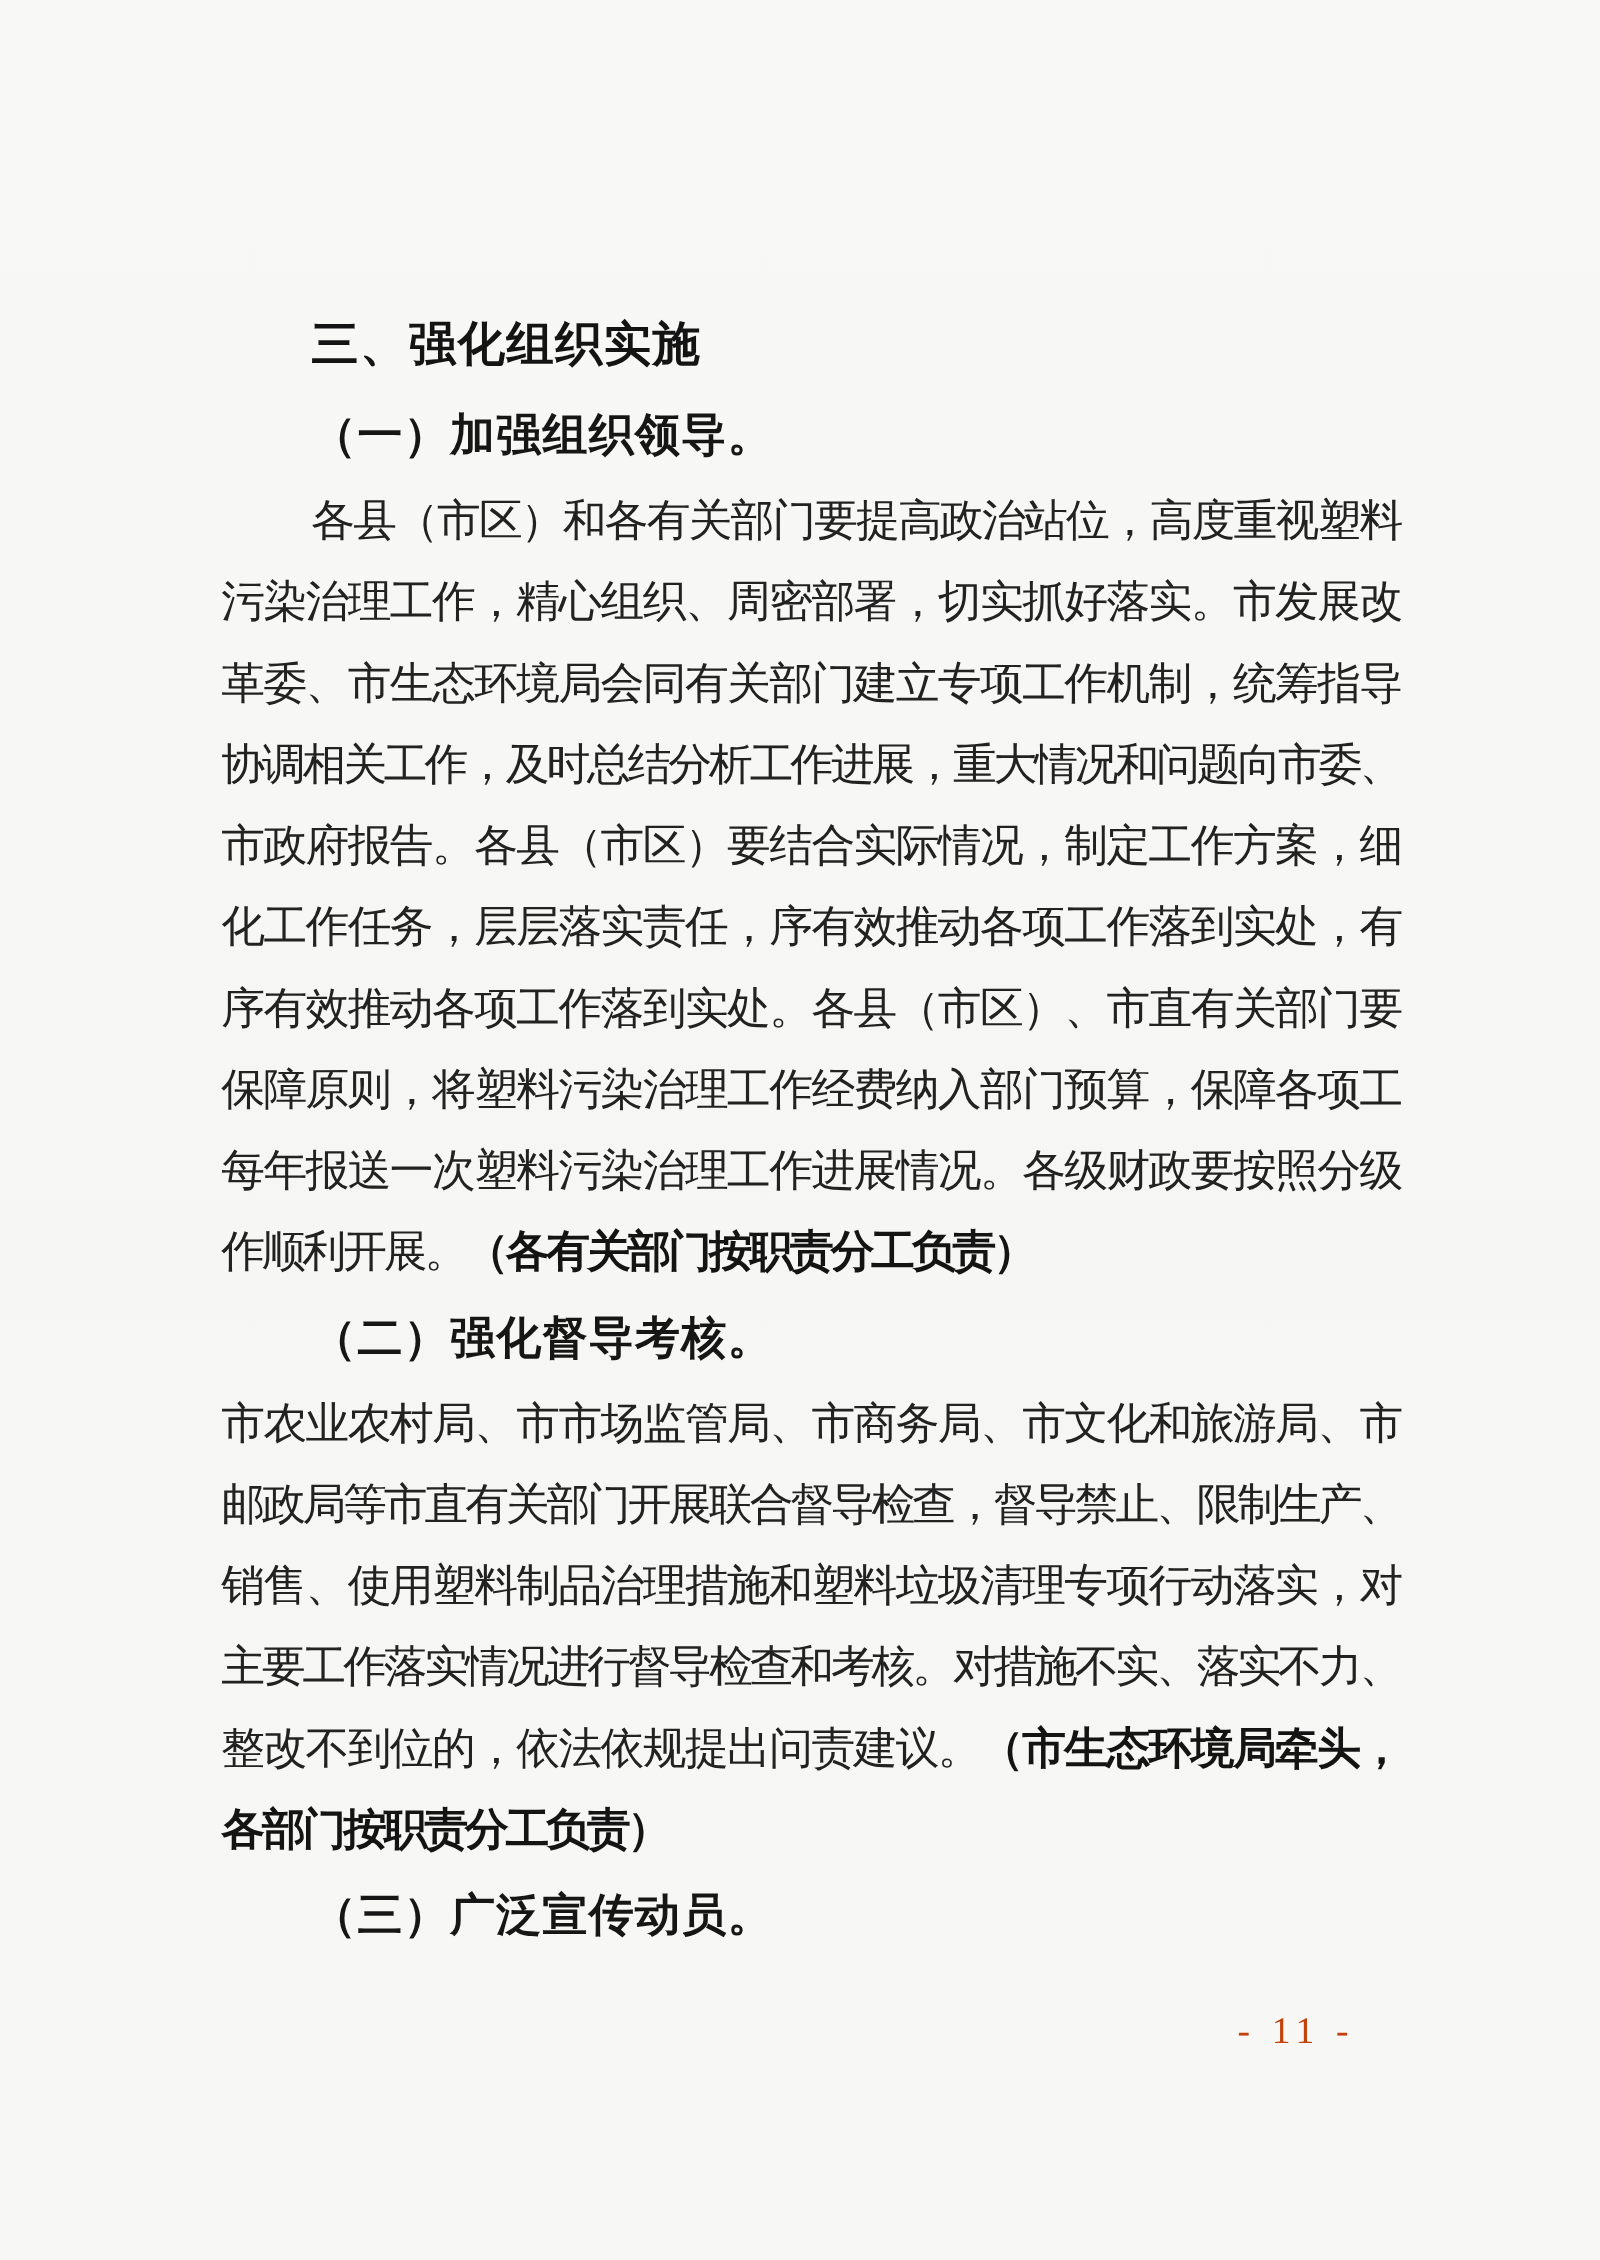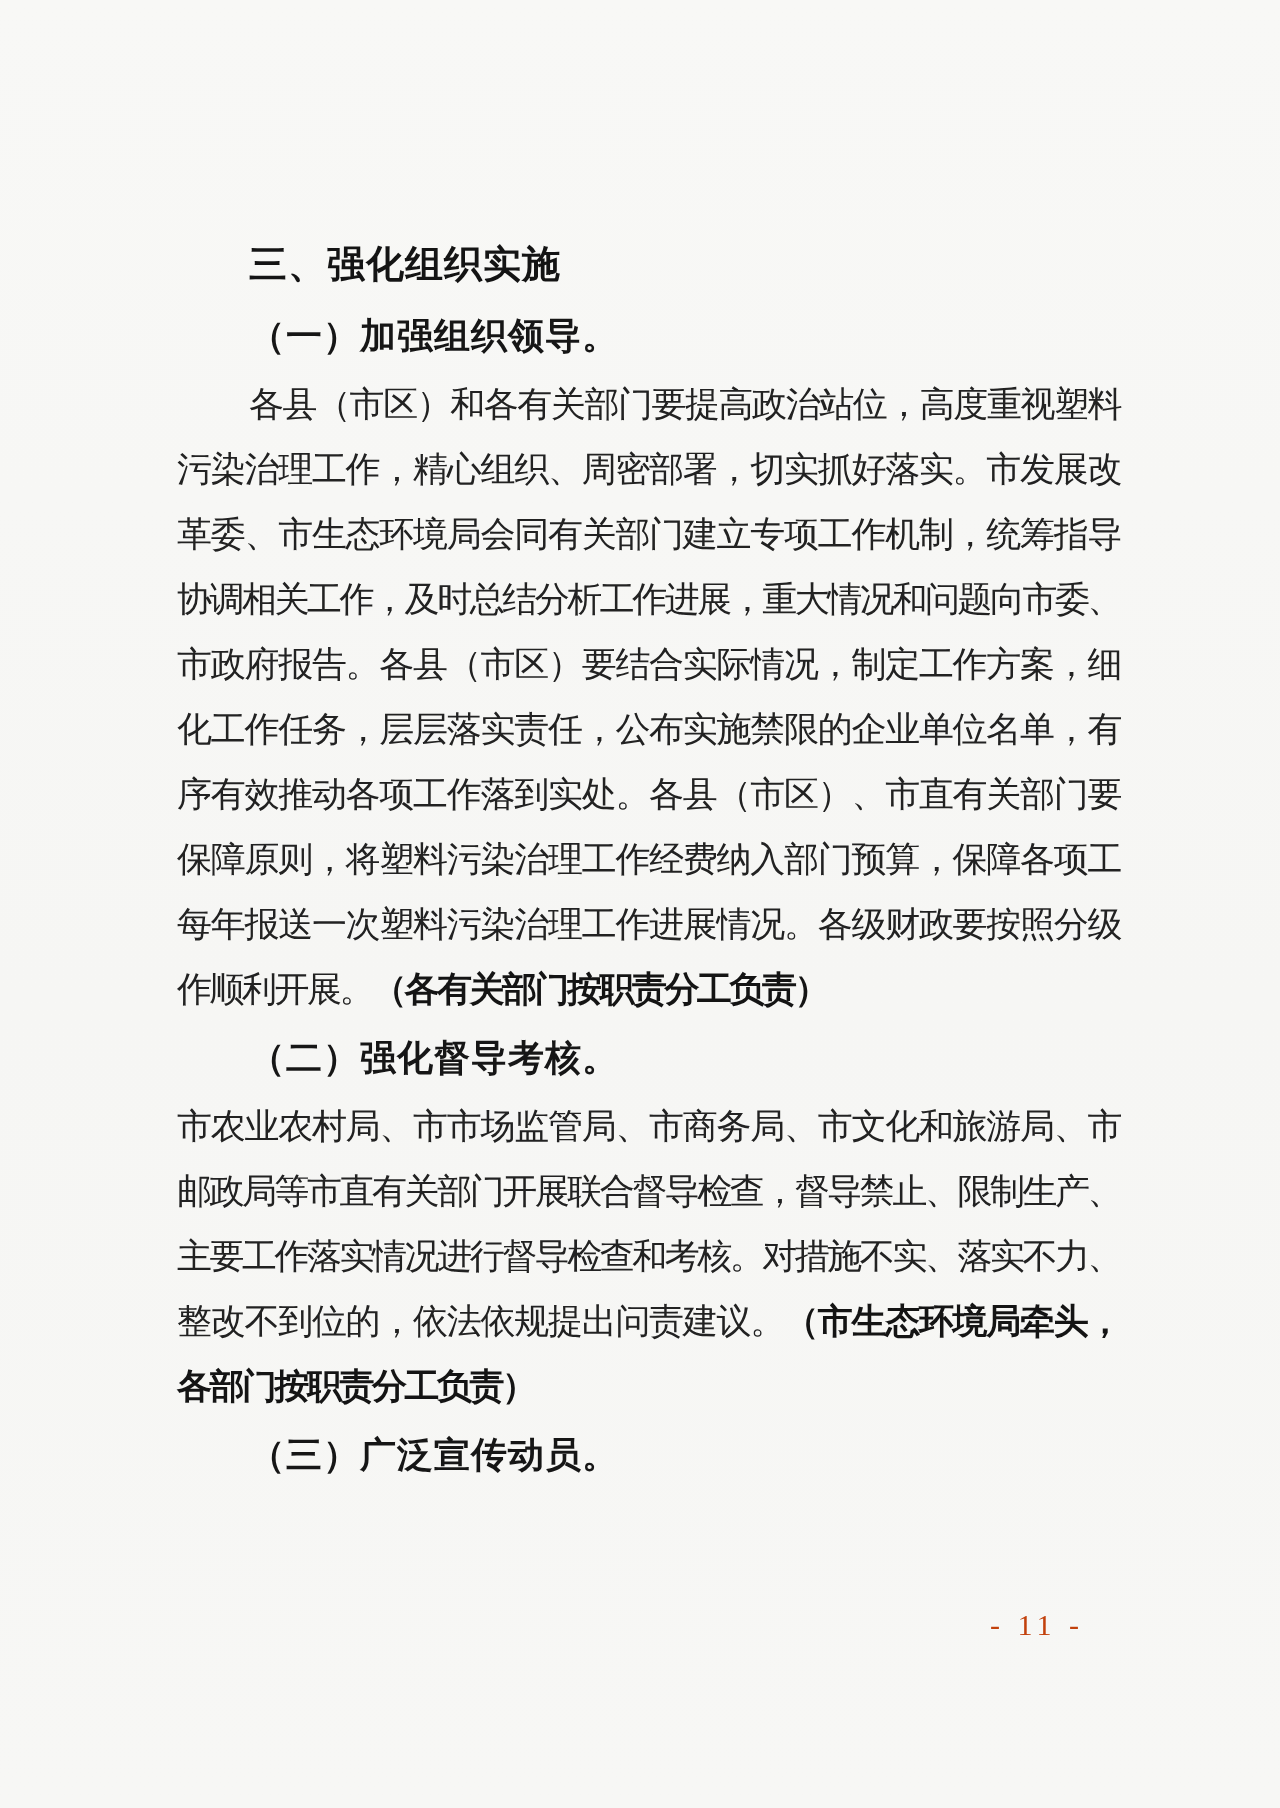--- a/index.html
+++ b/index.html
@@ -10,21 +10,21 @@
     overflow: hidden;
     font-family: "Liberation Serif", "DejaVu Serif", serif;
     color: #1f1f1f;
   }
   .paper {
     position: absolute; inset: 0;
     background: linear-gradient(180deg, #f8f8f6 0%, #f6f6f4 55%, #f7f7f5 100%);
   }
   .content {
     position: absolute;
-    left: 177px; top: 228px; width: 943px;
+    left: 177px; top: 240px; width: 943px;
   }
   .row-h1 {
     height: 72px; line-height: 72px;
     font-family: "Liberation Sans", "DejaVu Sans", sans-serif;
     font-weight: 700; font-size: 38px;
     letter-spacing: 1px;
     text-indent: 72px;
     color: #141414;
     white-space: nowrap;
   }
@@ -67,30 +67,31 @@
 
   <div class="row-h1">三、强化组织实施</div>
 
   <div class="row-sub">（一）加强组织领导。</div>
 
   <div class="line just first"><span>各县（市区）和各有关部门要提高政治站位，高度重视塑料</span></div>
   <div class="line just"><span>污染治理工作，精心组织、周密部署，切实抓好落实。市发展改</span></div>
   <div class="line just"><span>革委、市生态环境局会同有关部门建立专项工作机制，统筹指导</span></div>
   <div class="line just"><span>协调相关工作，及时总结分析工作进展，重大情况和问题向市委、</span></div>
   <div class="line just"><span>市政府报告。各县（市区）要结合实际情况，制定工作方案，细</span></div>
-  <div class="line just"><span>化工作任务，层层落实责任，公布实施禁限的企业单位名单，有</span></div>
+  <div class="line just"><span>化工作任务，层层落实责任，序有效推动各项工作落到实处，有</span></div>
   <div class="line just"><span>序有效推动各项工作落到实处。各县（市区）、市直有关部门要</span></div>
   <div class="line just"><span>保障原则，将塑料污染治理工作经费纳入部门预算，保障各项工</span></div>
   <div class="line just"><span>每年报送一次塑料污染治理工作进展情况。各级财政要按照分级</span></div>
   <div class="line"><span>作顺利开展。</span><span class="b">（各有关部门按职责分工负责）</span></div>
 
   <div class="row-sub">（二）强化督导考核。</div>
 
   <div class="line just"><span>市农业农村局、市市场监管局、市商务局、市文化和旅游局、市</span></div>
   <div class="line just"><span>邮政局等市直有关部门开展联合督导检查，督导禁止、限制生产、</span></div>
+  <div class="line just"><span>销售、使用塑料制品治理措施和塑料垃圾清理专项行动落实，对</span></div>
   <div class="line just"><span>主要工作落实情况进行督导检查和考核。对措施不实、落实不力、</span></div>
   <div class="line just"><span>整改不到位的，依法依规提出问责建议。</span><span class="b">（市生态环境局牵头，</span></div>
   <div class="line"><span class="b">各部门按职责分工负责）</span></div>
 
   <div class="row-sub">（三）广泛宣传动员。</div>
 
 </div>
 
 <div class="page-number">- 11 -</div>
 

